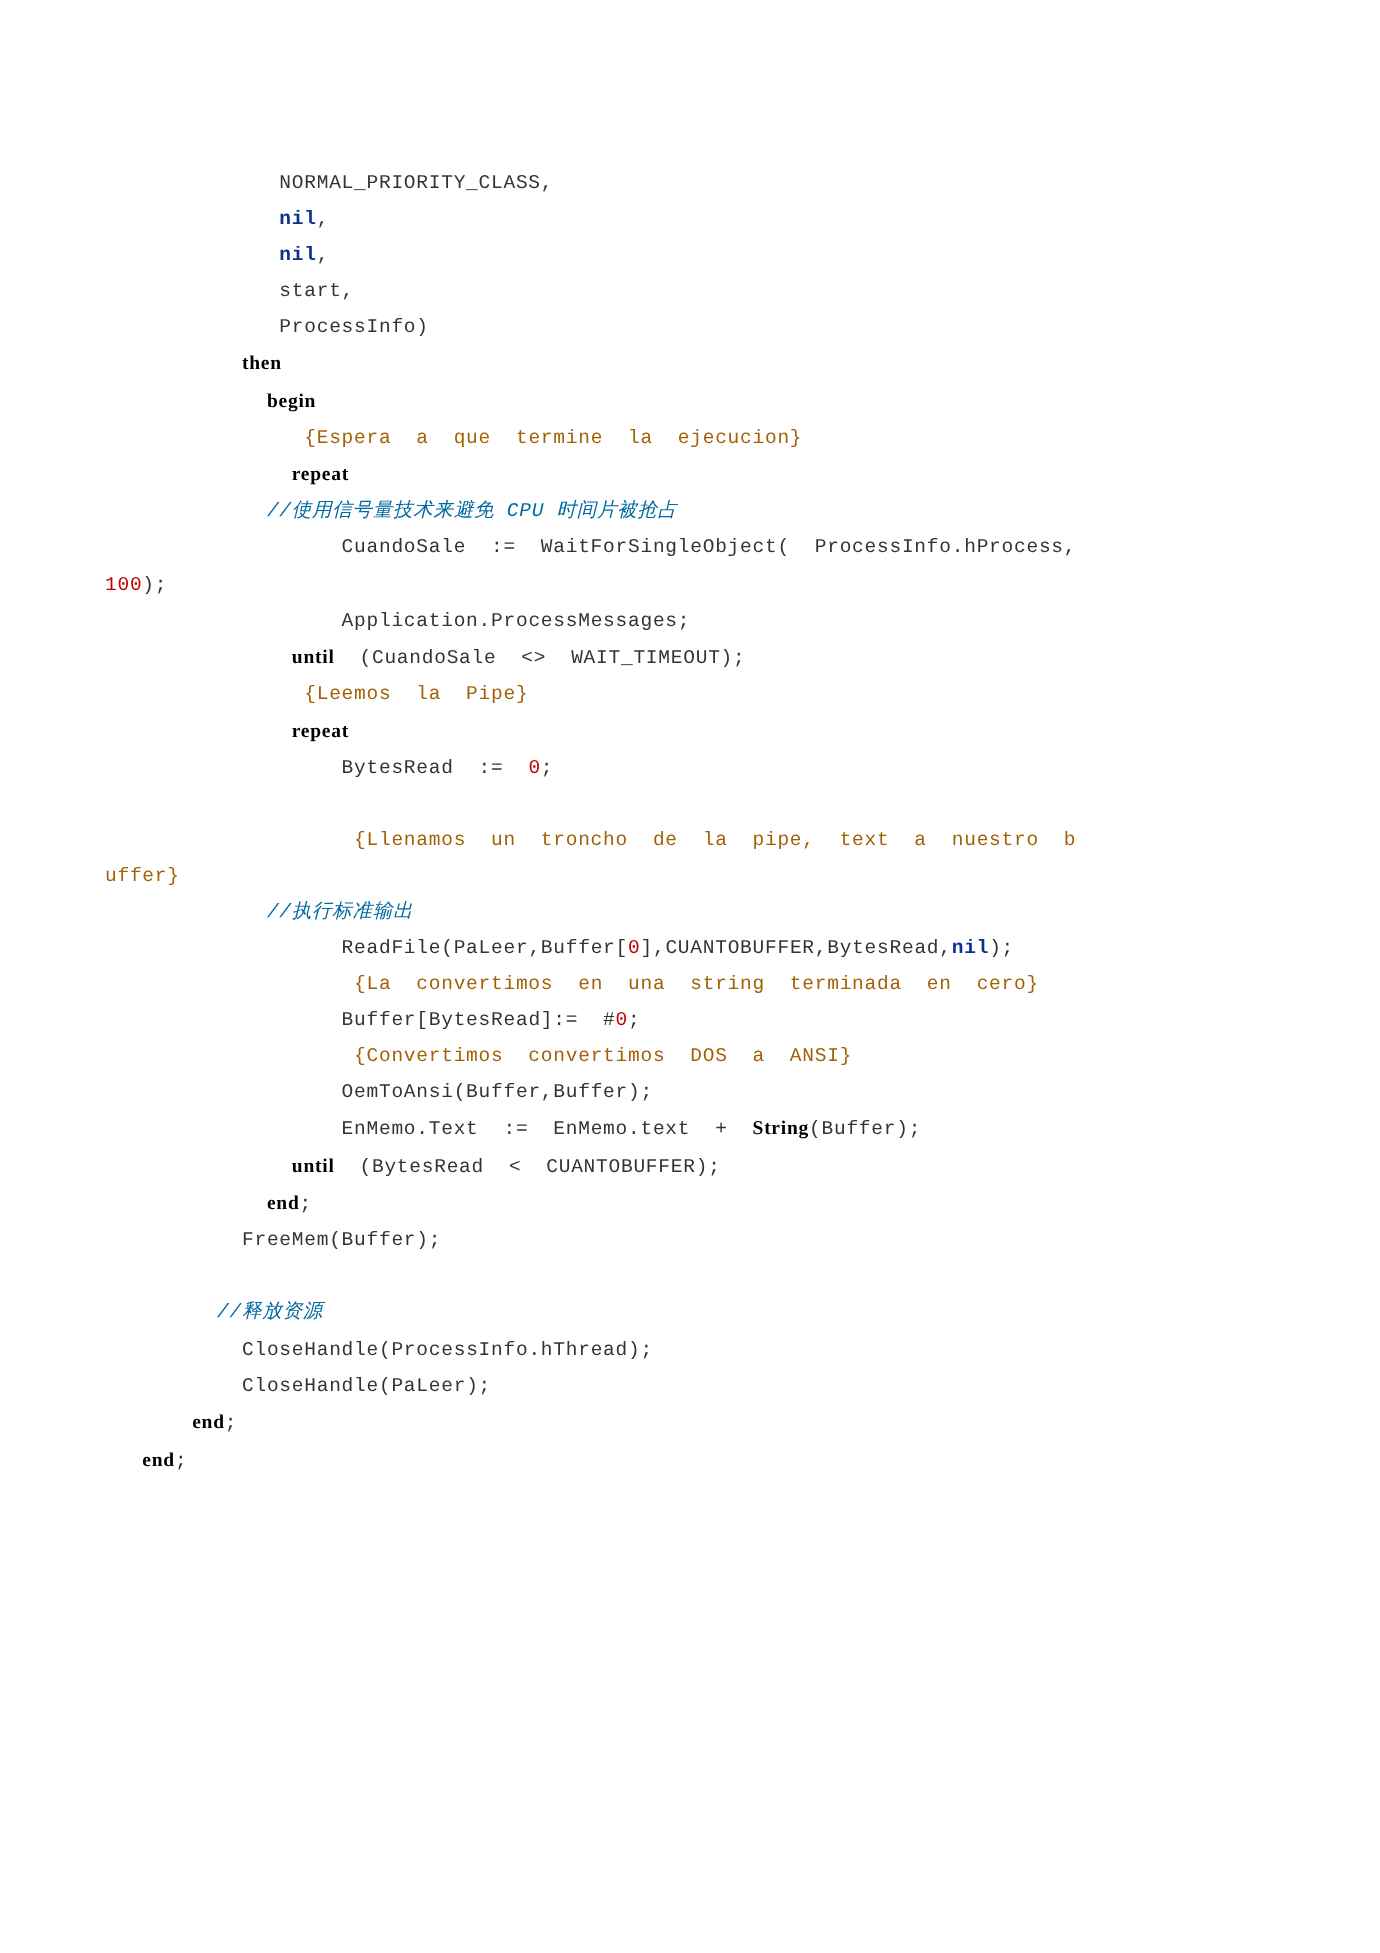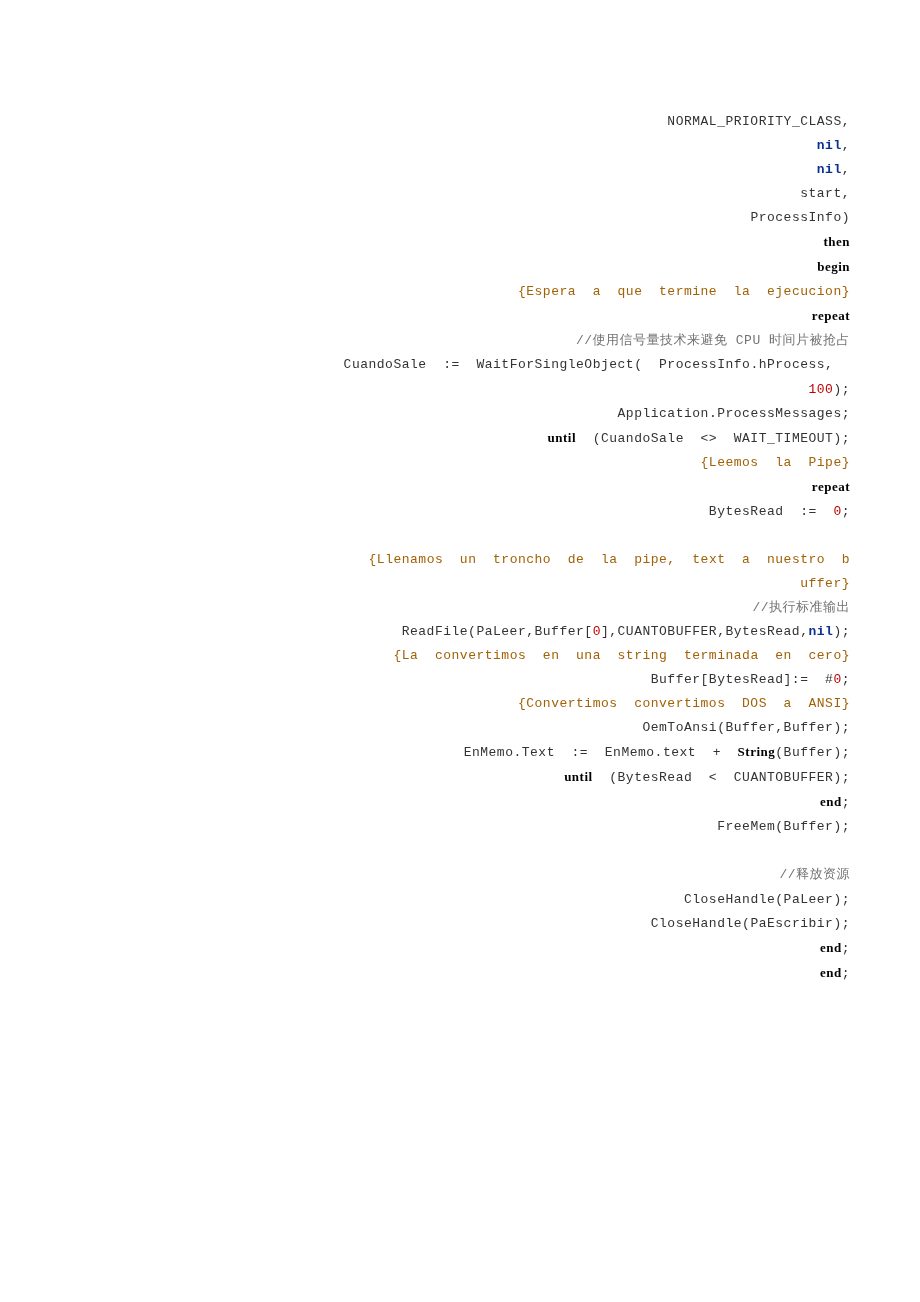--- a/index.html
+++ b/index.html
@@ -8,30 +8,29 @@
     background: #ffffff;
     font-family: "Courier New", "SimSun", monospace;
     font-size: 13px;
     line-height: 1.85;
     color: #333333;
     width: 920px;
     min-height: 1302px;
   }
   .page {
     padding: 110px 70px 60px 70px;
-    text-align: right;
   }
   .line {
     white-space: pre;
     letter-spacing: 0.5px;
   }
   .kw { color: #000; font-weight: bold; font-family: Liberation Serif, serif; }
   .blue { color: #0b318f; font-weight: bold; }
   .comment-it { color: #a16207; }
-  .comment-zh { color: #737373; }
+  .comment-zh { color: #0369a1; font-style: italic; }
   .plain { color: #333; }
   .red { color: #bf0000; }
 </style>
 </head>
 <body>
 
 <div class="page" id="container">
     <div class="line"><span>              </span><span class="plain">NORMAL_PRIORITY_CLASS,</span></div>
     <div class="line"><span>              </span><span class="blue">nil</span><span class="plain">,</span></div>
     <div class="line"><span>              </span><span class="blue">nil</span><span class="plain">,</span></div>
@@ -57,17 +56,17 @@
     <div class="line"><span>                    </span><span class="comment-it">{La  convertimos  en  una  string  terminada  en  cero}</span></div>
     <div class="line"><span>                   </span><span class="plain">Buffer[BytesRead]:=  #</span><span class="red">0</span><span class="plain">;</span></div>
     <div class="line"><span>                    </span><span class="comment-it">{Convertimos  convertimos  DOS  a  ANSI}</span></div>
     <div class="line"><span>                   </span><span class="plain">OemToAnsi(Buffer,Buffer);</span></div>
     <div class="line"><span>                   </span><span class="plain">EnMemo.Text  :=  EnMemo.text  +  </span><span class="kw">String</span><span class="plain">(Buffer);</span></div>
     <div class="line"><span>               </span><span class="kw">until</span><span class="plain">  (BytesRead  &lt;  CUANTOBUFFER);</span></div>
     <div class="line"><span>             </span><span class="kw">end</span><span class="plain">;</span></div>
     <div class="line"><span>           </span><span class="plain">FreeMem(Buffer);</span></div>
     <div class="line">&nbsp;</div>
     <div class="line"><span>         </span><span class="comment-zh">//释放资源</span></div>
+    <div class="line"><span>           </span><span class="plain">CloseHandle(ProcessInfo.hThread);</span></div>
     <div class="line"><span>           </span><span class="plain">CloseHandle(PaLeer);</span></div>
-    <div class="line"><span>           </span><span class="plain">CloseHandle(PaEscribir);</span></div>
     <div class="line"><span>       </span><span class="kw">end</span><span class="plain">;</span></div>
     <div class="line"><span>   </span><span class="kw">end</span><span class="plain">;</span></div>
   </div>
 
 </body></html>

